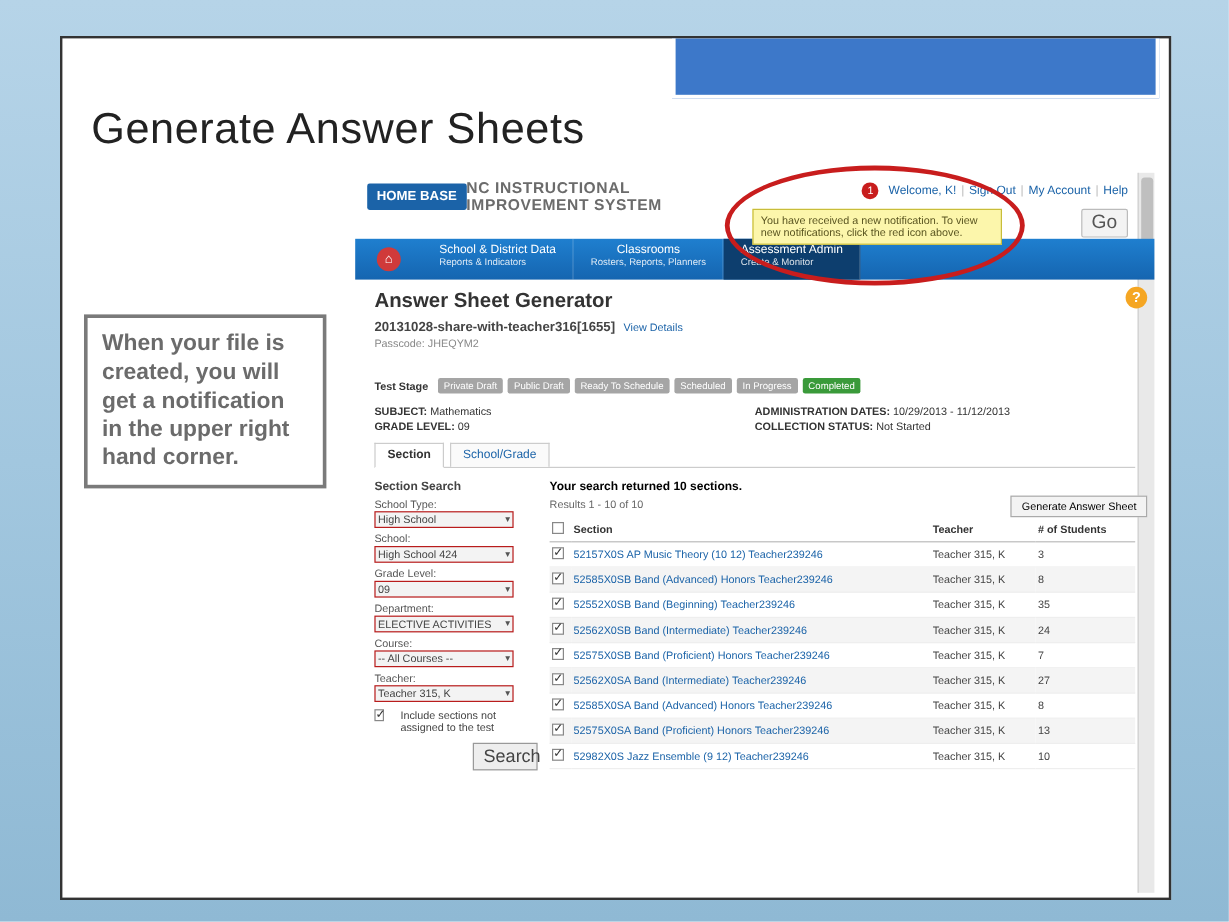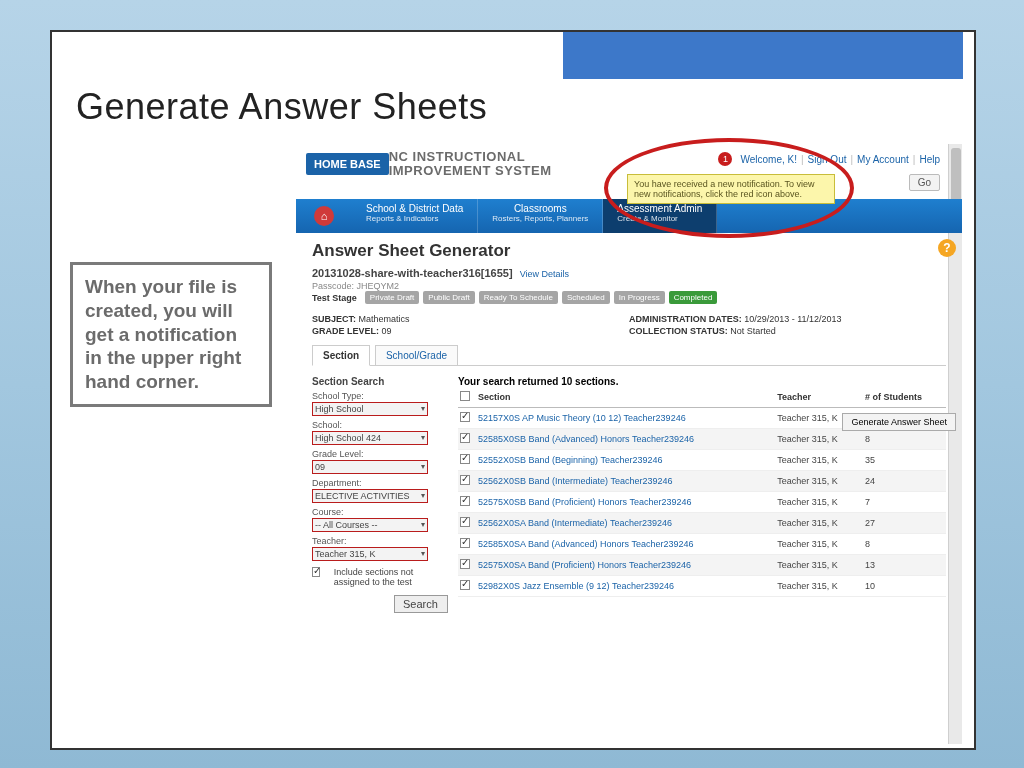--- a/index.html
+++ b/index.html
@@ -63,21 +63,21 @@
     display: flex; align-items: center; gap: 4px;
   }
   .top-right .sep { color: #bbb; }
   .notif-dot {
     width: 14px; height: 14px; background: #c81d1d; border-radius: 50%;
     color: #fff; font-size: 9px; display: inline-flex; align-items: center; justify-content: center;
     margin-right: 4px;
   }
   .go-btn {
     position: absolute; right: 22px; top: 30px;
-    font-size: 10px; color: #555;
+    font-size: 16px; color: #555;
     border: 1px solid #bbb; border-radius: 2px; padding: 2px 8px; background: #f3f3f3; text-align: right;
   }
   
   .notif-tip {
     position: absolute; left: 331px; top: 30px;
     width: 208px; background: #fcf6ab; border: 1px solid #c8bd3a;
     font-size: 9px; color: #5a5520; padding: 4px 6px;
     z-index: 4;
   }
   .red-circle {
@@ -113,21 +113,21 @@
   .page h2 { font-size: 17px; color: #333; font-weight: bold; }
   .help-icon {
     position: absolute; right: 6px; top: 6px;
     width: 18px; height: 18px; background: #f5a623; border-radius: 50%;
     color: #fff; font-size: 12px; font-weight: bold;
     display: flex; align-items: center; justify-content: center;
   }
   .test-name { margin-top: 6px; font-size: 11px; font-weight: bold; color: #444; }
   .test-name a { color: #1b63a8; font-weight: normal; font-size: 9px; text-decoration: none; margin-left: 4px; }
   .passcode { font-size: 9px; color: #888; margin-top: 2px; }
-  .stage-row { margin-top: 0; display: flex; align-items: center; gap: 4px; font-size: 9px; }
+  .stage-row { margin-top: 24px; display: flex; align-items: center; gap: 4px; font-size: 9px; }
   .stage-row .lbl { font-weight: bold; color: #333; margin-right: 4px; }
   .stage {
     background: #a5a5a5; color: #fff; padding: 2px 5px; border-radius: 2px; font-size: 8px;
   }
   .stage.done { background: #3a9a3a; }
   .meta {
     margin-top: 10px; display: grid; grid-template-columns: 1fr 1fr; row-gap: 2px;
     font-size: 9px; color: #333;
   }
   .meta b { font-size: 9px; }
@@ -145,21 +145,21 @@
   .filters label { display: block; margin-top: 4px; color: #555; }
   .filters .sel {
     width: 116px; border: 1px solid #b91c1c; background: #f3f3f3;
     font-size: 9px; padding: 1px 2px; display: flex; justify-content: space-between;
     margin-top: 1px;
   }
   .filters .sel span.caret { font-size: 8px; color: #555; }
   .filters .chk { margin-top: 6px; display: flex; gap: 14px; align-items: flex-start; }
   .filters .search-btn {
     margin-top: 8px; margin-left: 82px; border: 1px solid #999; background: #eee;
-    font-size: 11px; padding: 2px 8px;
+    font-size: 15px; padding: 2px 8px;
   }
   .results { flex: 1; }
   .results .summary { font-size: 10px; font-weight: bold; }
   .gen-btn {
     position: absolute; right: 6px; top: 180px;
     border: 1px solid #aaa; background: #f3f3f3; font-size: 9px; padding: 3px 8px;
   }
   .results .range { font-size: 9px; color: #666; margin: 4px 0 6px 0; }
   table.sections { width: 100%; border-collapse: collapse; font-size: 9px; }
   table.sections th {
@@ -304,20 +304,21 @@
 
           <div class="chk">
             <span class="cb checked"></span>
             <span>Include sections not assigned to the test</span>
           </div>
           <div class="search-btn">Search</div>
         </div>
 
         <div class="results">
           <div class="summary">Your search returned 10 sections.</div>
+          <div class="range">Results 1 - 10 of 10</div>
           <table class="sections">
             <thead>
               <tr>
                 <th style="width:18px"><span class="cb"></span></th>
                 <th>Section</th>
                 <th>Teacher</th>
                 <th># of Students</th>
               </tr>
             </thead>
             <tbody id="rows">

